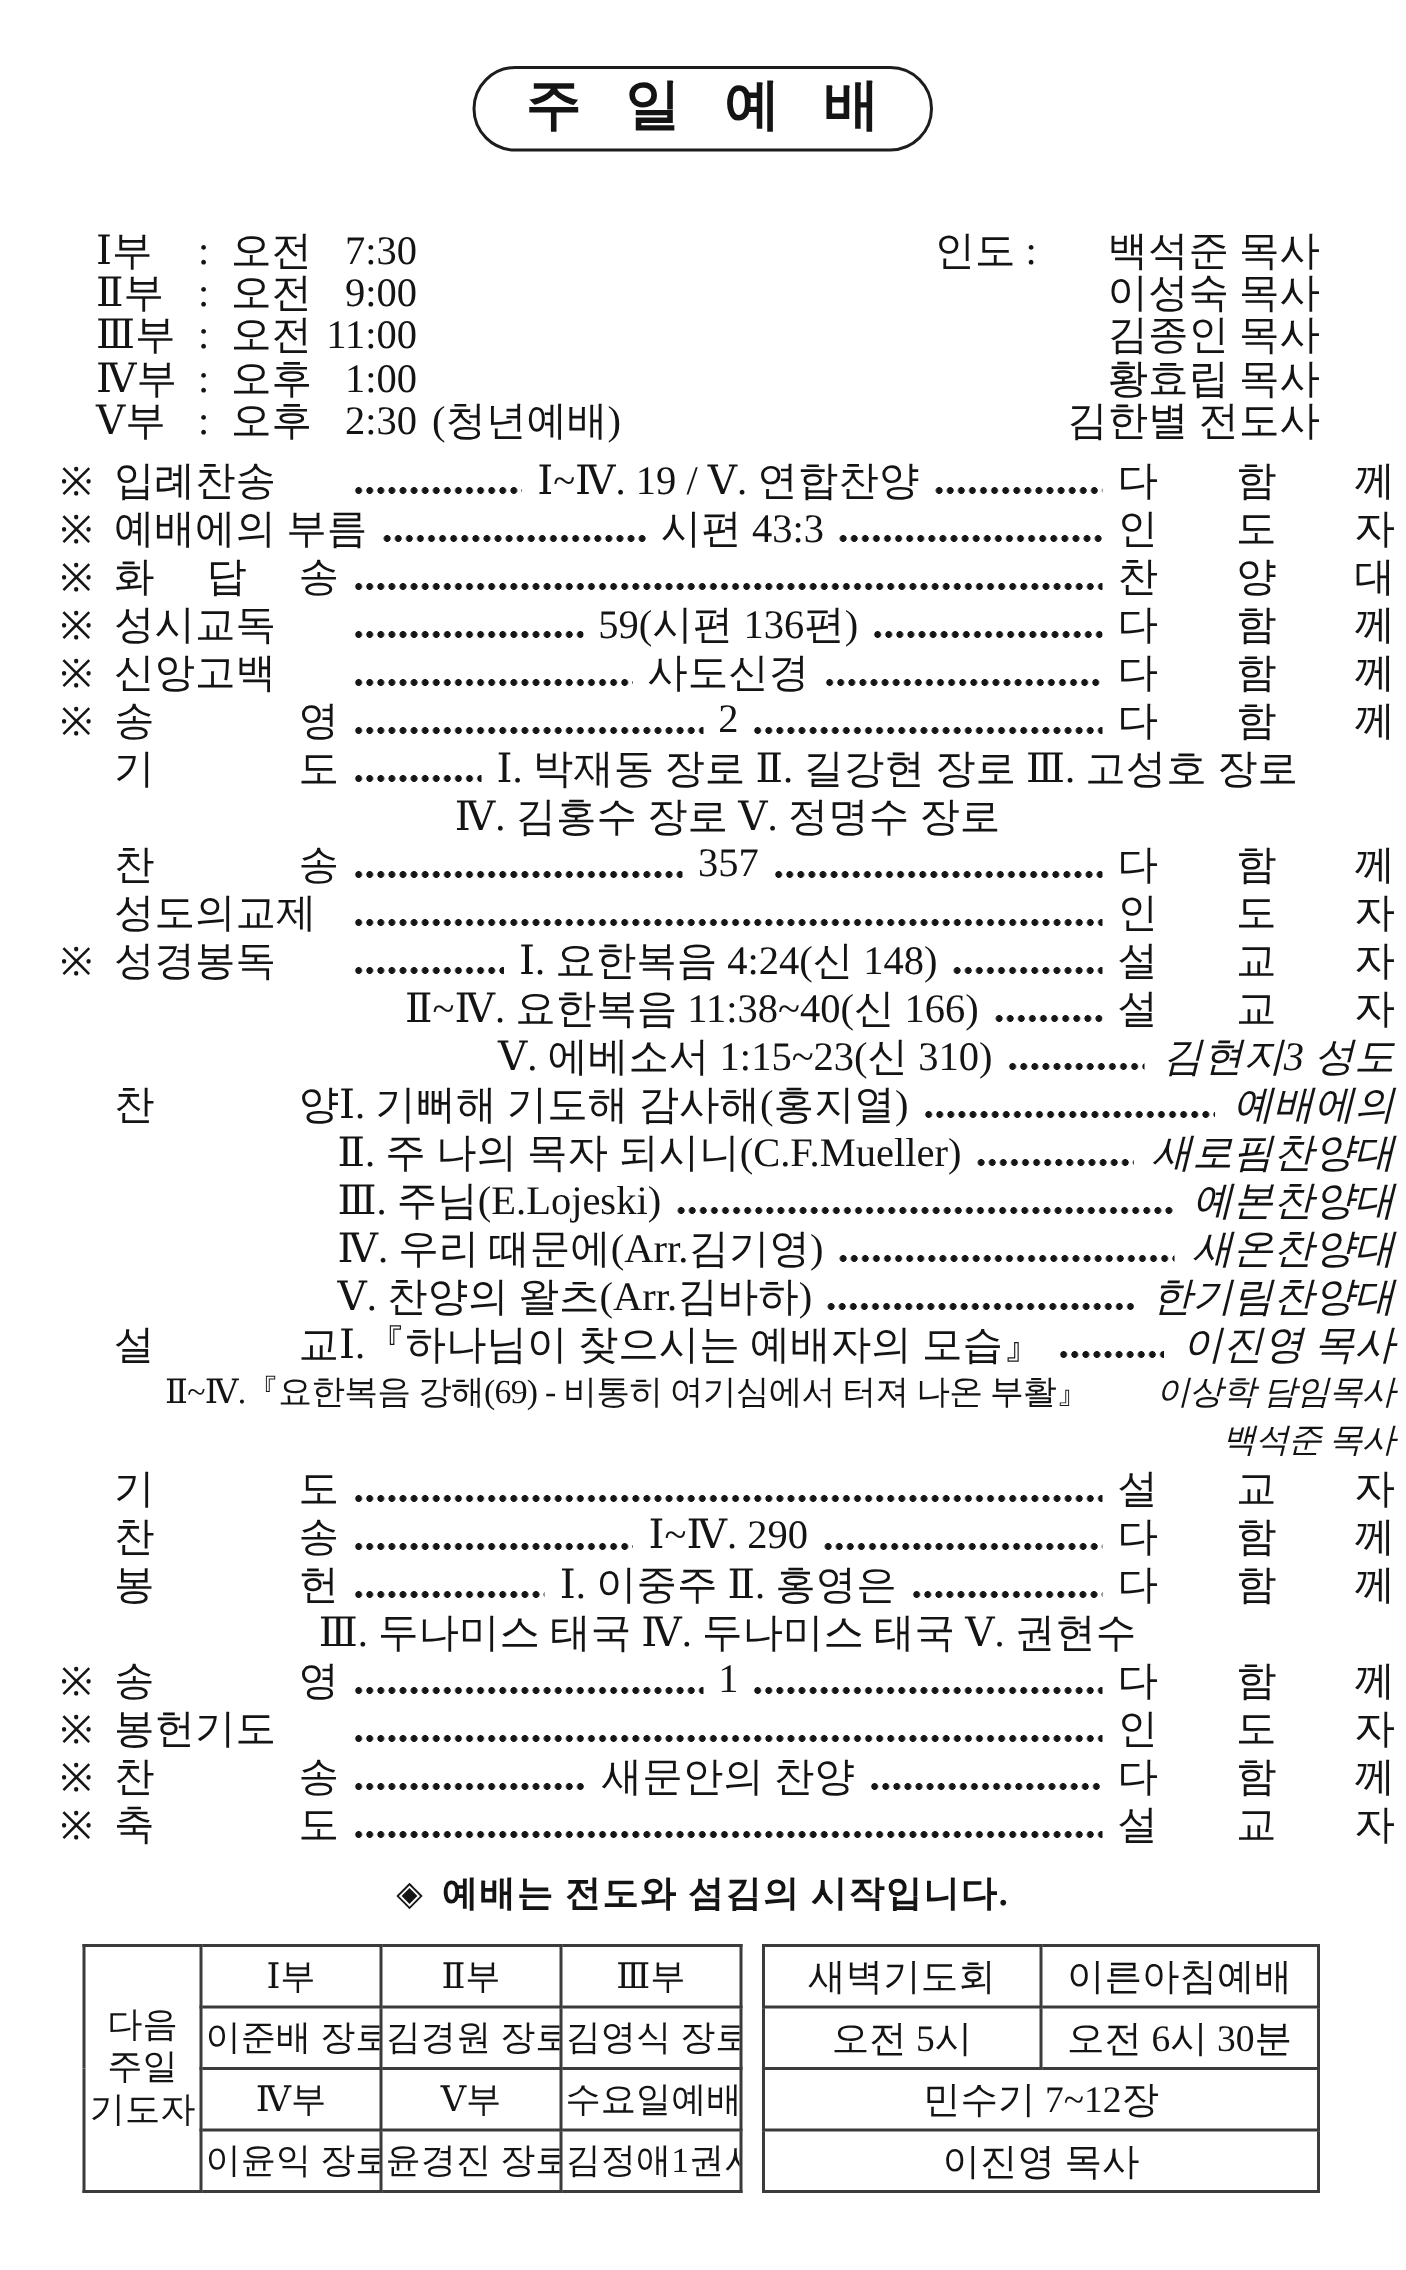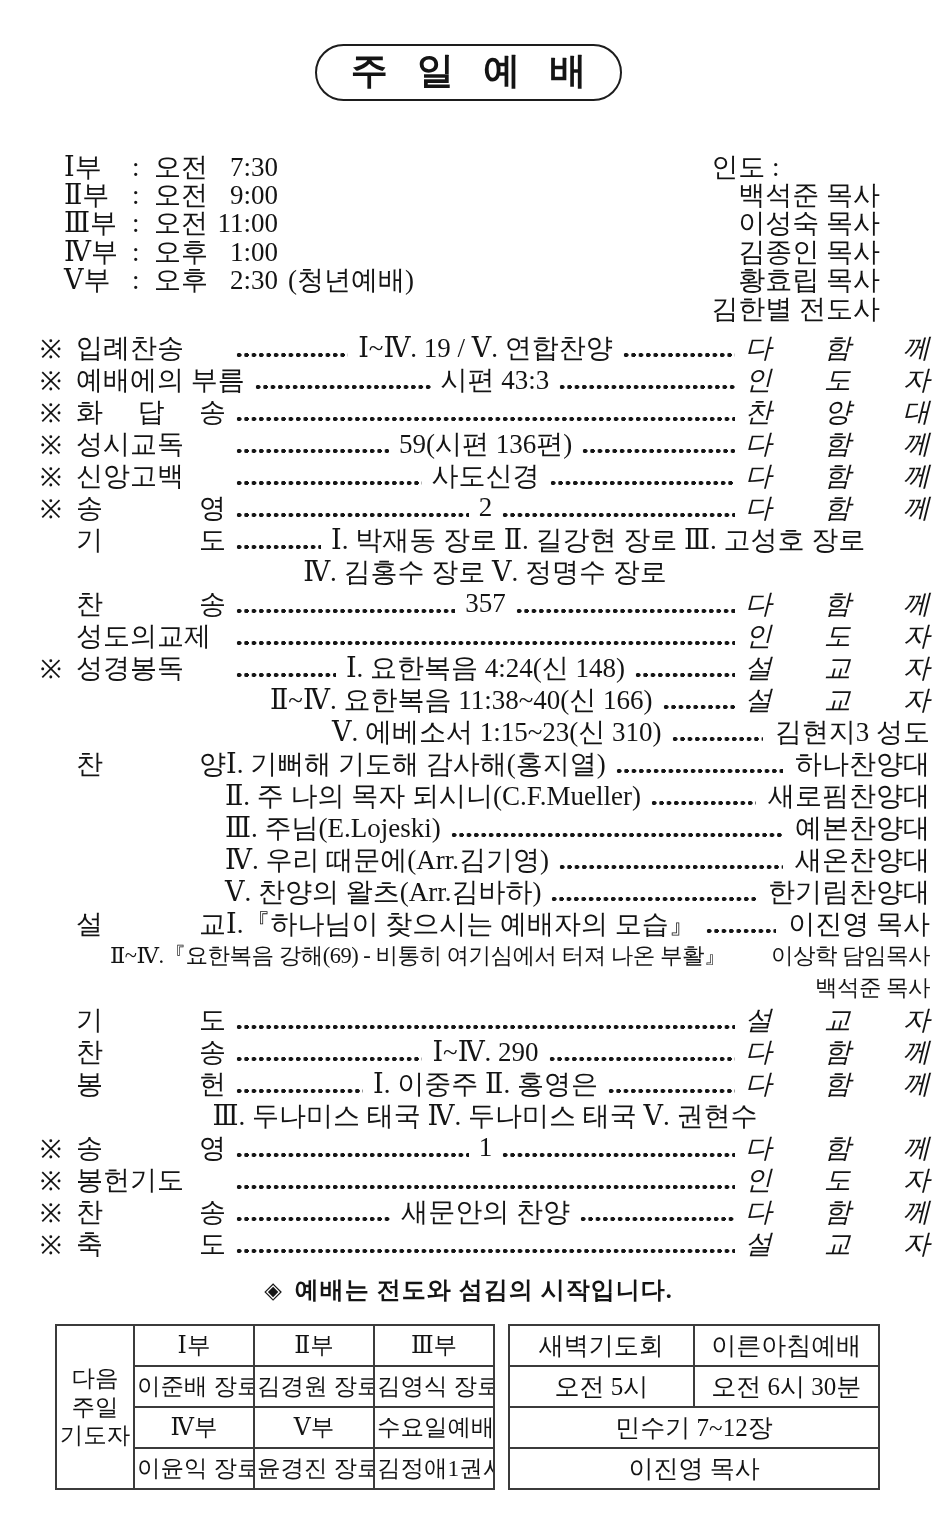--- a/index.html
+++ b/index.html
@@ -21,21 +21,21 @@
   }
 
   
   .svc { display:flex; justify-content:space-between; margin-top:52px; padding:0 57px 0 64px; font-size:27px; }
   .svc-row { display:flex; line-height:28.4px; white-space:nowrap; }
   .svc-part { width:68px; }
   .svc-colon { width:16px; }
   .svc-ampm { width:58px; margin-left:6px; }
   .svc-time { width:66px; text-align:right; }
   .svc-note { margin-left:10px; }
-  .svc-leaders { display:flex; align-items:flex-start;flex-direction:column; }
+  .svc-leaders { display:flex; align-items:flex-start; }
   .svc-leaders-label { margin-right:20px; line-height:28.4px; }
   .svc-leader-names > div { line-height:28.4px; text-align:right; white-space:nowrap; }
 
   
   .order { margin-top:9px; font-size:27px; }
   .o-row { display:flex; align-items:center; height:32px; padding:0 7px 0 40px; overflow:hidden; }
   .o-row span { white-space:nowrap; }
   .o-marker { flex:0 0 36px; width:36px; font-size:26px; }
   .o-label { flex:0 0 auto; min-width:150px; }
   .o-spread { flex:0 0 150px; width:150px; text-align:justify; text-align-last:justify; }
@@ -44,22 +44,22 @@
   .o-ctext { flex:0 0 auto; }
   .o-leader {
     flex:1 1 60px; min-width:16px; height:6px; margin:0 10px;
     align-self:center; transform:translateY(7px);
     background-image:radial-gradient(circle at 3.1px 3px, #161616 2.05px, rgba(0,0,0,0) 2.5px);
     background-size:7.4px 6px; background-repeat:repeat-x; background-position:left center;
   }
   .o-lead-short { flex:0 0 85px; }
   .o-spacer { flex:1 1 20px; min-width:10px; }
   .o-right { flex:0 0 auto; }
-  .o-rspread { flex:0 0 185px; width:185px; text-align:justify; text-align-last:justify;font-style:italic; }
-  .o-rname { margin-left:2px; }
+  .o-rspread { flex:0 0 185px; width:185px; text-align:justify; text-align-last:justify; }
+  .o-rname { margin-left:2px;font-style:italic; }
   .o-center { justify-content:center;align-items:center; }
   .o-small { font-size:22.5px; letter-spacing:-0.5px; }
 
   
   .note { text-align:center; margin-top:14px; font-size:24px; font-weight:bold; letter-spacing:1px; }
   .note .d-icon { margin-right:12px; font-size:23px; }
 
   
   .tables { display:flex; gap:13px; margin:18px 57px 0 55px; }
   table { border-collapse:collapse; table-layout:fixed; text-align:center; }
@@ -211,21 +211,21 @@
         <span class="o-indent" style="width: 292px;"></span>
         <span class="o-text">Ⅴ. 에베소서 1:15~23(신 310)</span>
         <div class="o-leader"></div>
         <span class="o-right o-rname">김현지3 성도</span>
       </div>
       <div class="o-row">
         <span class="o-marker"></span>
         <span class="o-label o-spread">찬 양</span>
         <span class="o-text">Ⅰ. 기뻐해 기도해 감사해(홍지열)</span>
         <div class="o-leader"></div>
-        <span class="o-right o-rname">하나찬양대</span>
+        <span class="o-right o-rname">예배에의</span>
       </div>
       <div class="o-row">
         <span class="o-indent" style="width: 185px;"></span>
         <span class="o-text">Ⅱ. 주 나의 목자 되시니(C.F.Mueller)</span>
         <div class="o-leader"></div>
         <span class="o-right o-rname">새로핌찬양대</span>
       </div>
       <div class="o-row">
         <span class="o-indent" style="width: 185px;"></span>
         <span class="o-text">Ⅲ. 주님(E.Lojeski)</span>

